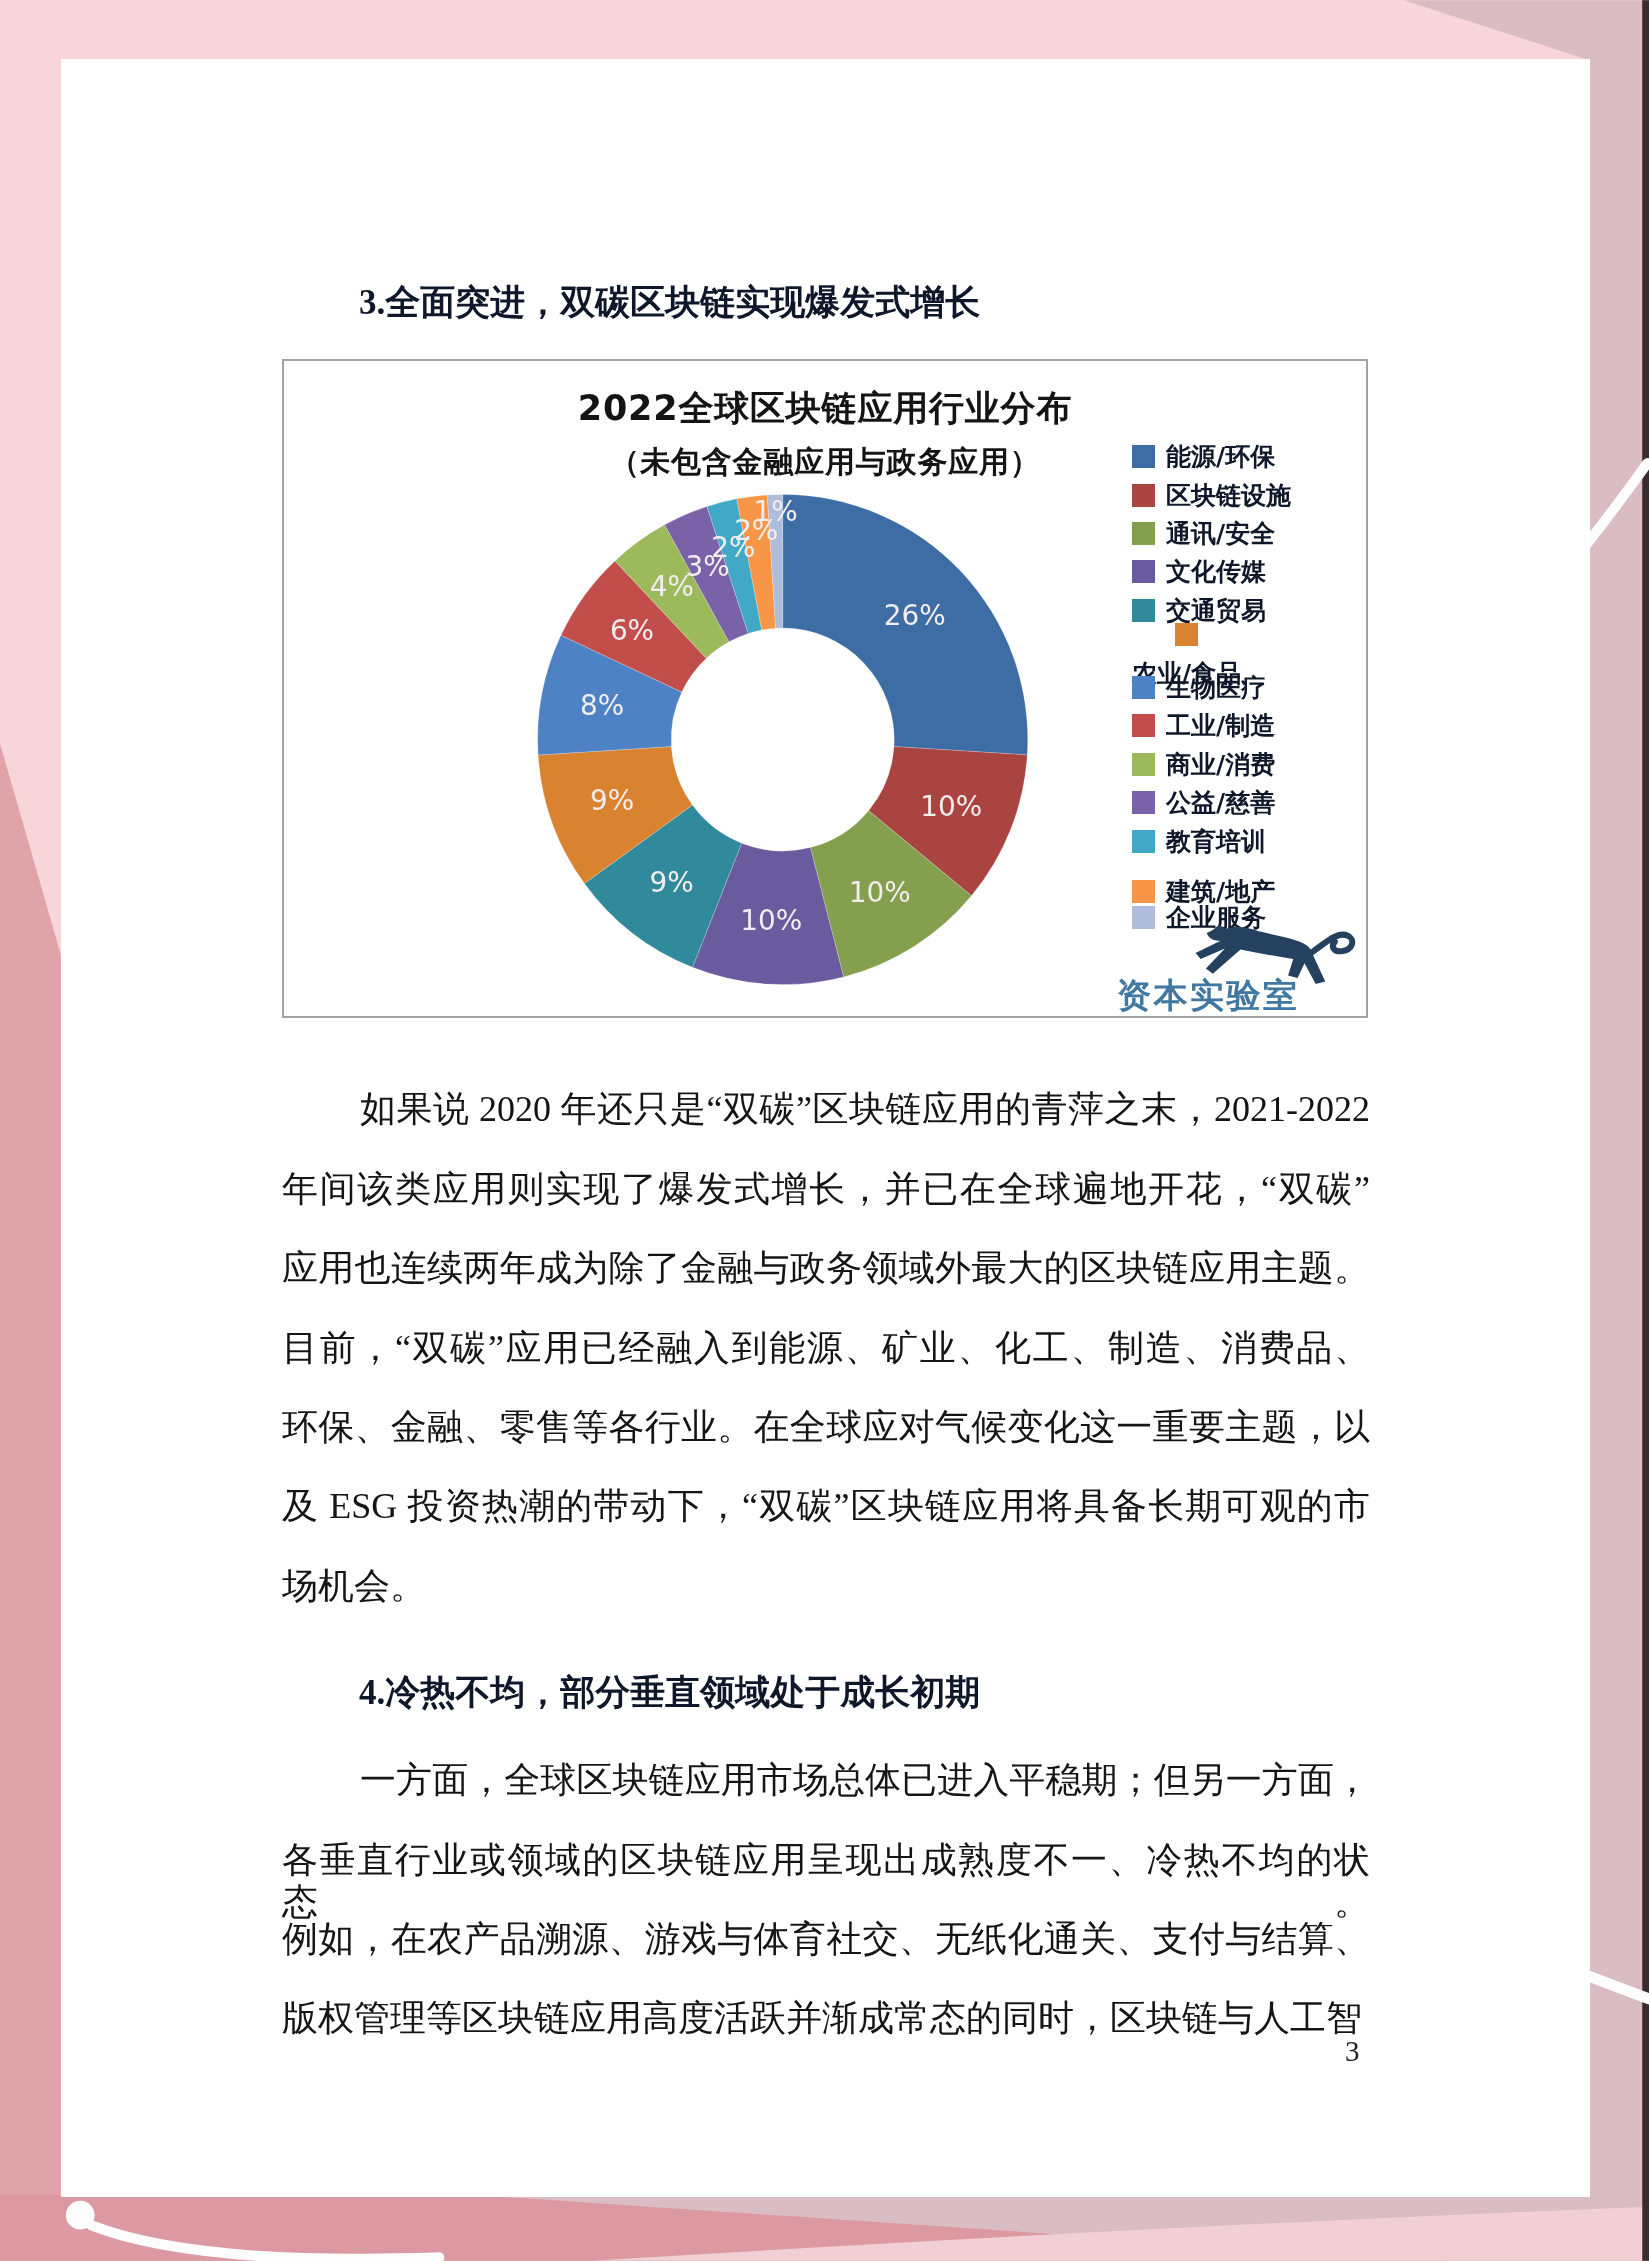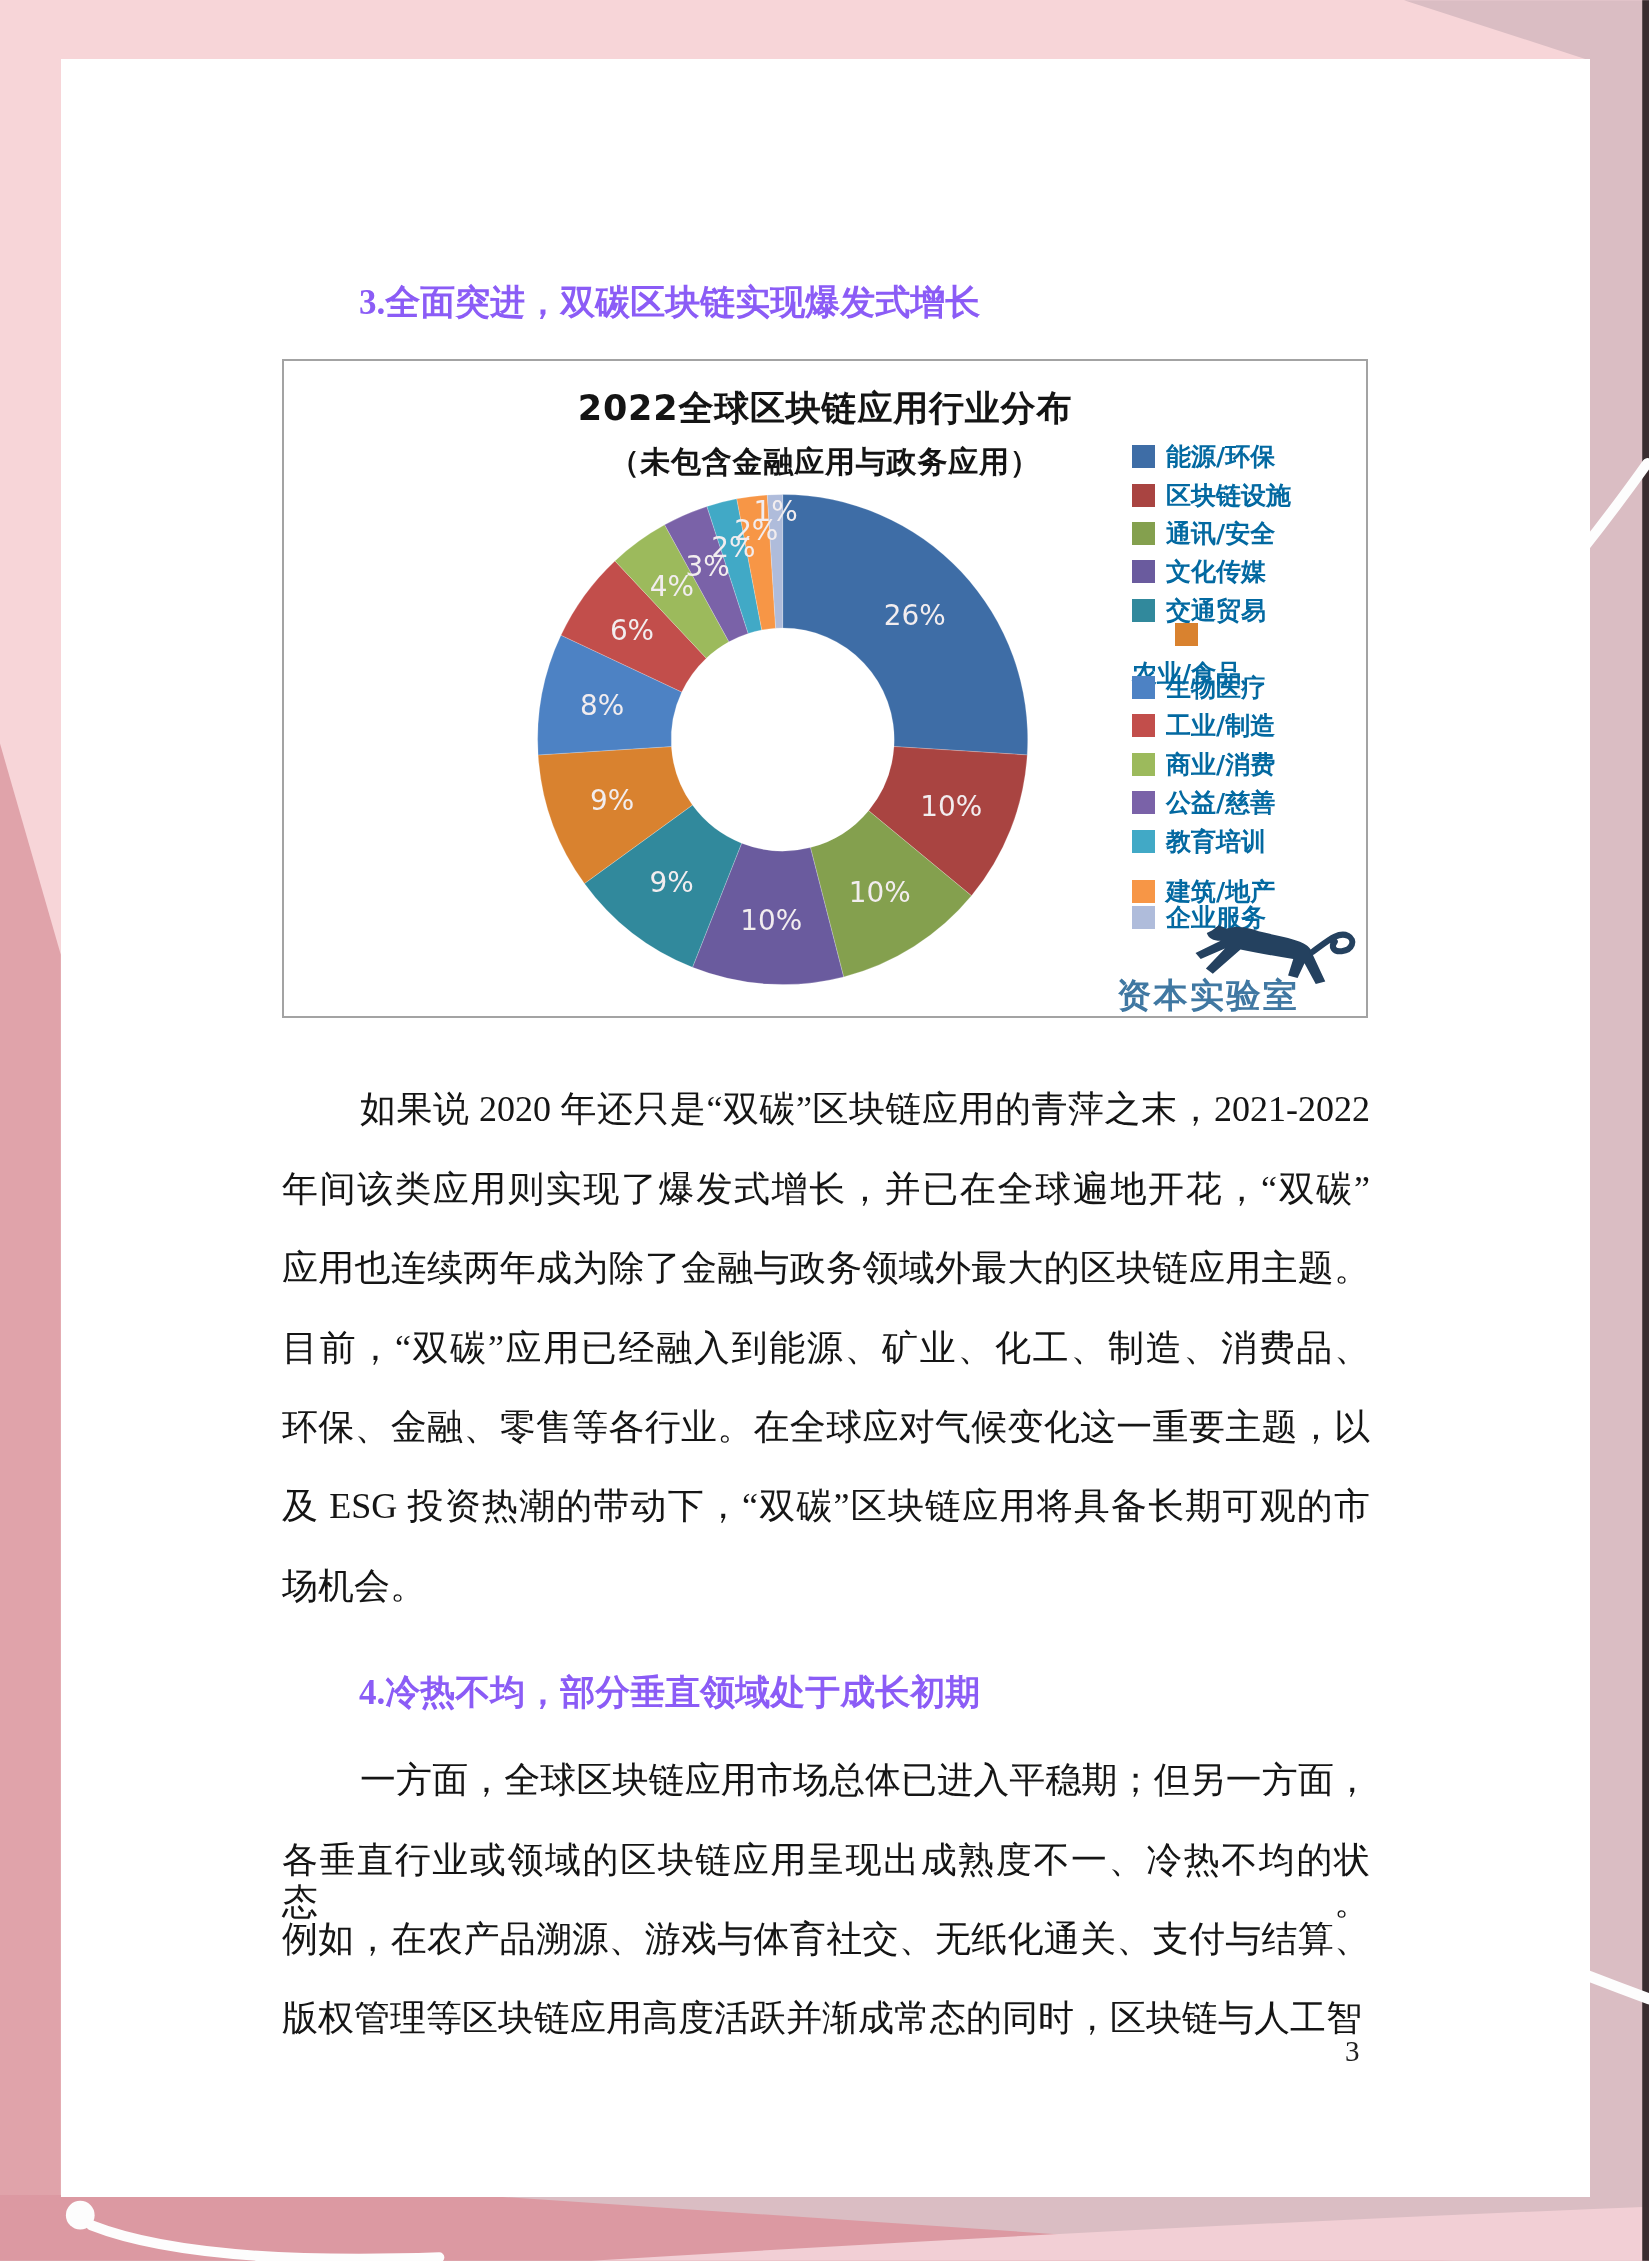--- a/index.html
+++ b/index.html
@@ -9,21 +9,21 @@
     font-family:"Liberation Serif", serif;
   }
   #decor{position:absolute;left:0;top:0;z-index:0;}
   #page{
     position:absolute;left:61px;top:59px;width:1529px;height:2138px;
     background:#ffffff;z-index:1;
   }
   .h-section{
     position:absolute;left:298px;
     font-family:"Liberation Serif", serif;
-    font-size:35px;font-weight:bold;color:#8b5cf6;white-space:nowrap;text-align:right;
+    font-size:35px;font-weight:bold;color:#0f172a;white-space:nowrap;text-align:right;
   }
   .bodyline{
     position:absolute;left:221px;width:1088px;
     font-size:36px;line-height:42px;color:#151515;
     text-align:justify;text-align-last:justify;
     white-space:normal;
   }
   .bodyline.nolast{text-align-last:left;}
   .bodyline.indent{text-indent:78px;}
   #chartbox{
@@ -41,21 +41,21 @@
     font-size:30px;font-weight:bold;color:#141414;letter-spacing:0.8px;
   }
   #donut-svg{position:absolute;left:0;top:0;}
   .legend-item{
     position:absolute;left:848px;height:29px;
     display:flex;align-items:center;gap:11px;
   }
   .legend-swatch{width:23px;height:23px;flex:0 0 23px;}
   .legend-label{
     font-family:"DejaVu Sans","Liberation Sans",sans-serif;
-    font-size:25px;font-weight:600;color:#0369a1;white-space:nowrap;
+    font-size:25px;font-weight:600;color:#0f172a;white-space:nowrap;
   }
   #logo-text{
     position:absolute;left:833px;top:612px;
     font-family:"DejaVu Sans","Liberation Sans",sans-serif;
     font-size:34px;font-weight:bold;color:#4078A2;letter-spacing:2.5px;white-space:nowrap;
   }
   #cheetah{position:absolute;left:902px;top:558px;}
   #page-number{
     position:absolute;left:1284px;top:1976px;
     font-size:29px;color:#222;

